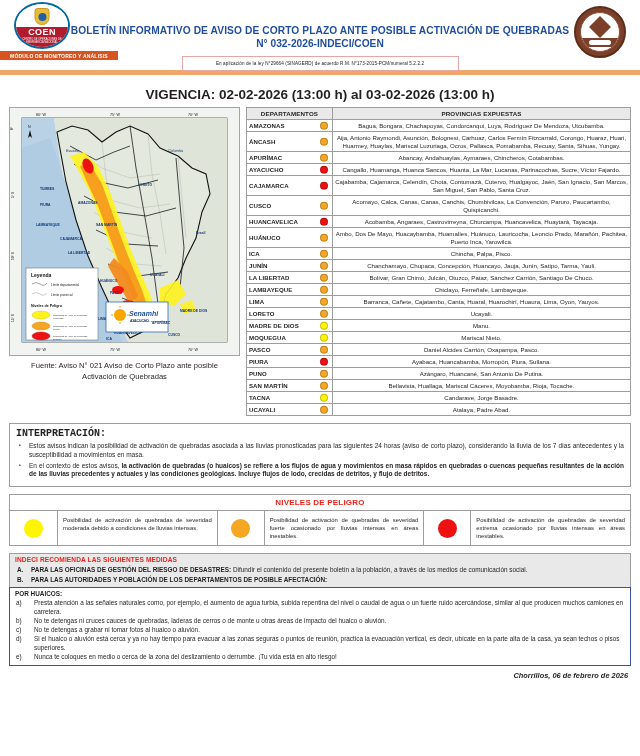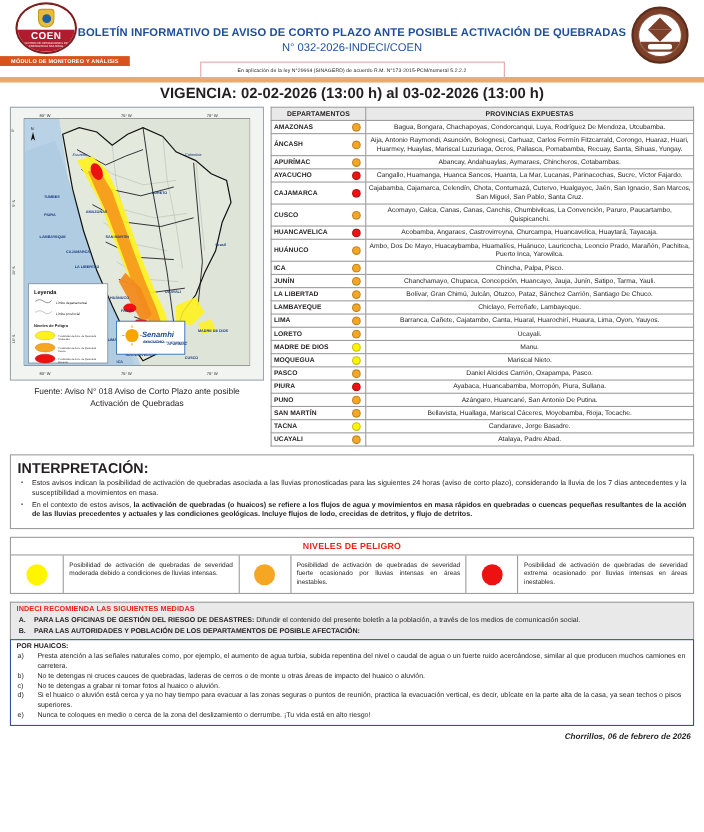--- a/index.html
+++ b/index.html
@@ -14,37 +14,37 @@
   }
 
   
   .header { position:relative; height:70px; }
   .header-titles { text-align:center; padding-top:24px; }
   .hdr-title {
     font-size:10.2px; font-weight:bold; color:#1F4E9C;
     letter-spacing:.1px; line-height:13px;
   }
   .hdr-sub {
-    font-size:10.2px; font-weight:normal; color:#1F4E9C;
+    font-size:10.2px; font-weight:bold; color:#1F4E9C;
     line-height:14px;
   }
   .law-box {
     margin:5px auto 0; width:277px;
     border:1px solid #e8a5a5; background:#fff;
     font-size:4.6px; color:#1a1a1a; text-align:center;
     padding:3px 2px; line-height:7px; letter-spacing:.1px;
   }
 
   
   .coen-logo {
     position:absolute; left:14px; top:2px; width:64px; height:52px;
   }
   .coen-circle {
     width:56px; height:47px; border-radius:50%;
-    background:#fff; border:2px solid #7f1d1d;
+    background:#fff; border:2px solid #0369a1;
     position:relative; overflow:hidden;
   }
   .coen-top { position:absolute; inset:0 0 45% 0; background:#fff; }
   .coen-bot {
     position:absolute; left:0; right:0; bottom:0; height:47%;
     background:#b01b2e;
   }
   .coen-shield {
     position:absolute; left:50%; top:4px; transform:translateX(-50%);
     width:15px; height:17px; background:#e8bb3a;
@@ -100,21 +100,21 @@
     background:#fff; border-radius:3px;
   }
 
   .orange-rule {
     height:5px; background:#f0a868; margin:0 0 0 0;
   }
 
   
   .vigencia {
     text-align:center; font-size:13.5px; font-weight:bold;
-    color:#231f20; padding:2px 0 5px;
+    color:#231f20; padding:12px 0 5px;
   }
 
   
   .main { display:flex; padding:0 9px; gap:6px; align-items:flex-start; }
   .map-col { width:231px; }
   .table-col { flex:1; }
 
   
   .map-frame {
     border:1px solid #9ba7b0; background:#eef1ee; position:relative;
@@ -149,21 +149,21 @@
     width:8.5px; height:8.5px; border-radius:50%;
     border:1px solid rgba(0,0,0,.22);
   }
   td.prov { text-align:center; line-height:8px; font-size:6.1px; }
 
   
   .section { margin:7px 9px 0; }
   .box {
     border:1px solid #9d9d9d; background:#fff; padding:4px 6px 5px;
   }
-  .interp-title { font-size:13px; font-weight:bold; margin-bottom:3px; }
+  .interp-title { font-size:10px; font-weight:bold; margin-bottom:3px;font-family:Liberation Mono, monospace; }
   .bullets { margin:0; padding:0; list-style:none; }
   .bullets li {
     position:relative; padding-left:13px; font-size:6.5px;
     line-height:8.8px; text-align:justify; margin-bottom:2px;
   }
   .bullets li:before {
     content:"▪"; position:absolute; left:3px; top:-1px;
     font-size:5.5px; color:#555;
   }
   .bold { font-weight:bold; }
@@ -374,21 +374,21 @@
         </g>
 
         <g font-family="Liberation Sans, sans-serif" font-size="3.4" fill="#14387a" font-weight="bold">
           <text x="96" y="232">ICA</text>
           <text x="142" y="216">APURÍMAC</text>
           <text x="120" y="214">AYACUCHO</text>
         </g>
       </svg>
     </div>
     <div class="map-caption">
-      <span>Fuente: Aviso N° 018 Aviso de Corto Plazo ante posible</span><br>
+      <span>Fuente: Aviso N° 021 Aviso de Corto Plazo ante posible</span><br>
       <span>Activación de Quebradas</span>
     </div>
   </div>
 
   <div class="table-col">
     <table class="dep">
       <thead>
         <tr>
           <th class="c1">DEPARTAMENTOS</th>
           <th>PROVINCIAS EXPUESTAS</th>

